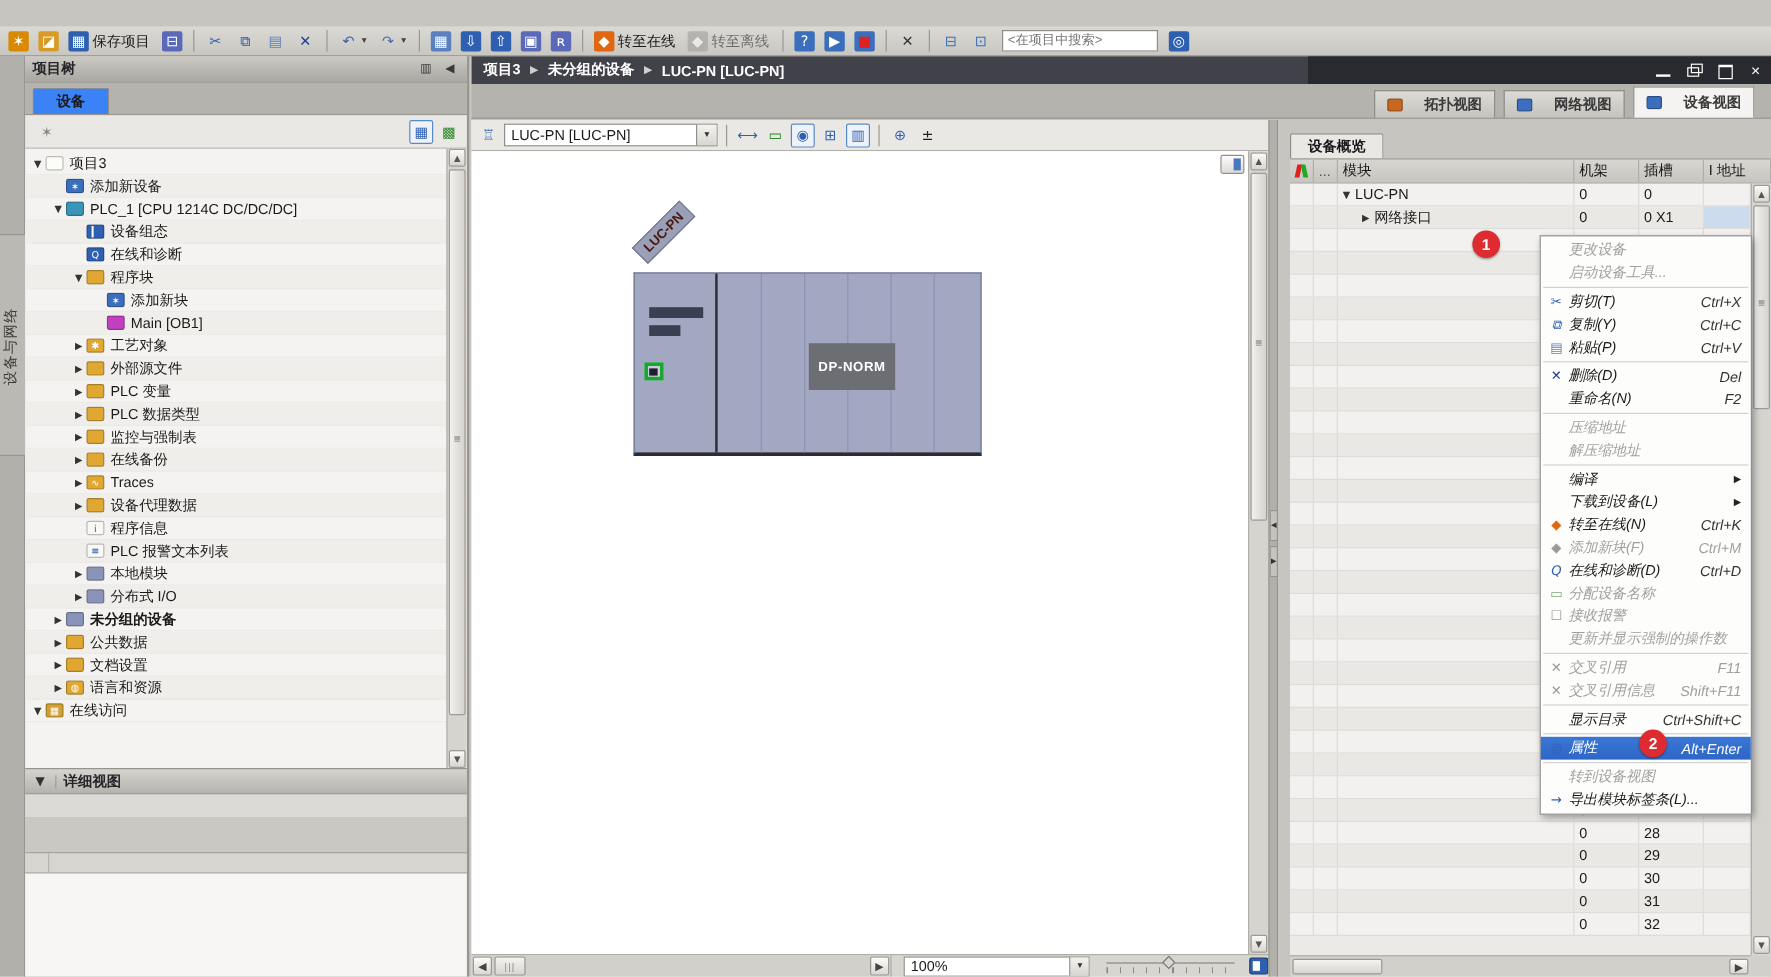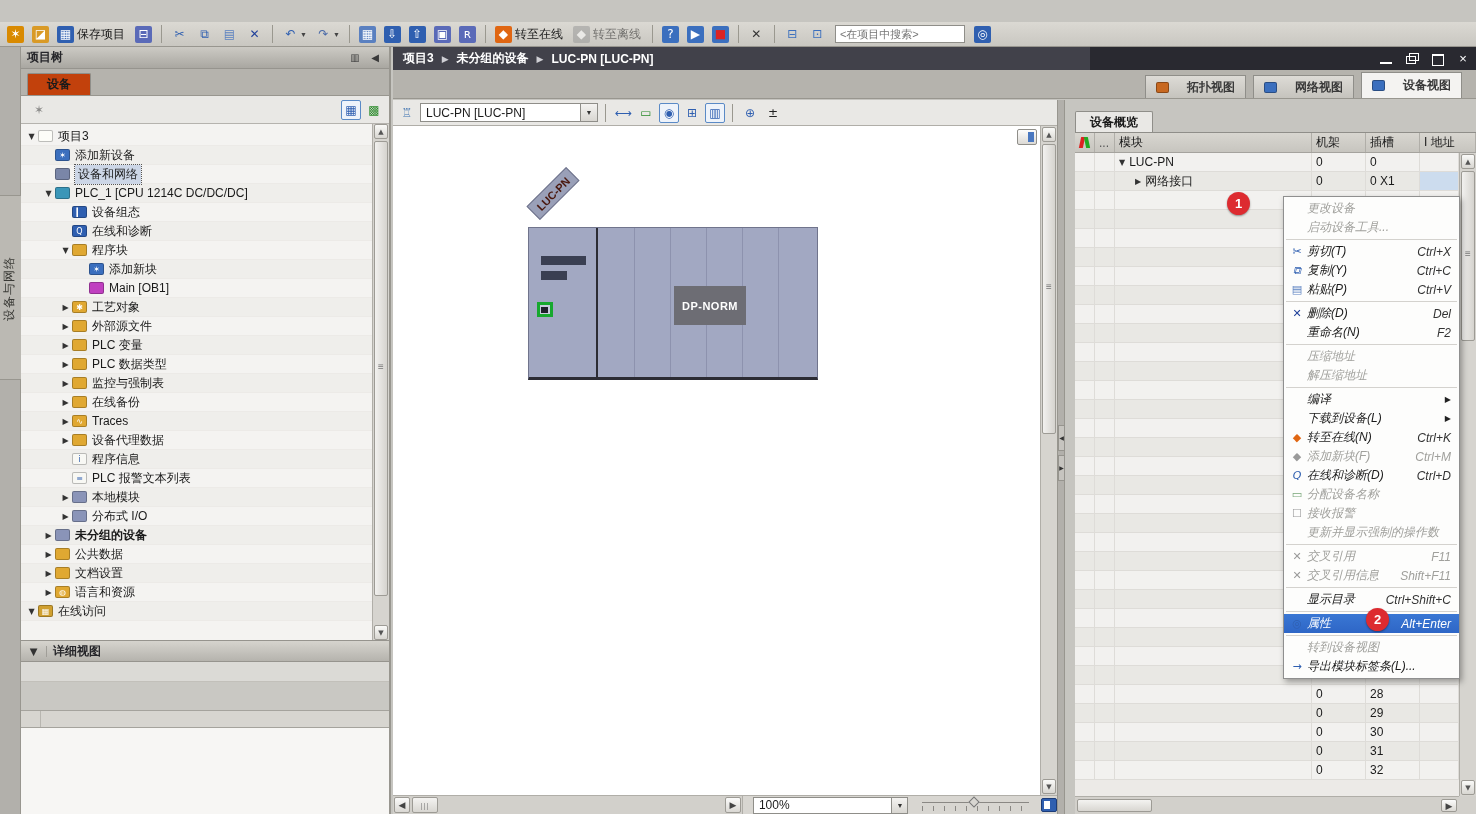--- a/index.html
+++ b/index.html
@@ -37,21 +37,21 @@
 
   
   .left-panel { position:absolute; left:21px; top:47px; width:370px; bottom:0; display:flex; flex-direction:column;
                 background:#c6c5c0; border-right:2px solid #98968f; }
   .pane-header { height:22px; background:linear-gradient(#cccac4,#a9a7a1); border-bottom:1px solid #96948e;
                  display:flex; align-items:center; padding:0 6px; font-weight:bold; color:#26262a; }
   .pane-header .sp { flex:1; }
   .hdr-ic { width:16px; height:14px; display:flex; align-items:center; justify-content:center;
             font-size:10px; color:#3a3a3a; margin-left:4px; font-family:"DejaVu Sans",sans-serif; }
   .tabrow { height:27px; background:#b5b3ad; display:flex; align-items:flex-end; padding-left:6px; border-bottom:1px solid #98968f; }
-  .tab-dev { height:22px; min-width:64px; background:#c2410c; border:1px solid #8f8e89; border-bottom:none;
+  .tab-dev { height:22px; min-width:64px; background:#3b82f6; border:1px solid #8f8e89; border-bottom:none;
              border-radius:2px 2px 0 0; display:flex; align-items:center; justify-content:center;
              font-weight:bold; padding:0 12px;margin-top:16px; }
   .panel-toolbar { height:28px; background:#e9e8e5; border-bottom:1px solid #b5b3ae; display:flex; align-items:center; padding:0 5px; }
   .panel-toolbar .sp { flex:1; }
   .pt-ic { width:20px; height:20px; display:flex; align-items:center; justify-content:center; border-radius:2px;
            font-family:"DejaVu Sans",sans-serif; font-size:12px; margin-left:3px; }
   .pt-ic.boxed { border:1px solid #5a8ac6; background:#eef3fa; }
   .tree { flex:1; background:#f4f3f1; overflow:hidden; padding-top:3px; position:relative; }
   .tree-row { height:19px; display:flex; align-items:center; border-bottom:1px solid #eceae7; padding-right:20px; white-space:nowrap; }
   .tree-row:nth-child(even){ background:#efeeeb; }
@@ -339,25 +339,20 @@
       <div class="tree-row" style="padding-left: 4px;">
           <span class="tree-exp">▼</span>
           <span class="tree-ic" style="background: rgb(253, 253, 248); color: rgb(136, 136, 136);"></span>
           <span class="tree-label">项目3</span>
         </div>
         <div class="tree-row" style="padding-left: 21px;">
           <span class="tree-exp"></span>
           <span class="tree-ic" style="background: rgb(59, 111, 190);">✶</span>
           <span class="tree-label">添加新设备</span>
         </div>
-        <div class="tree-row selected" style="padding-left: 21px;">
-          <span class="tree-exp"></span>
-          <span class="tree-ic" style="background: rgb(122, 134, 168);"></span>
-          <span class="tree-label">设备和网络</span>
-        </div>
         <div class="tree-row" style="padding-left: 21px;">
           <span class="tree-exp">▼</span>
           <span class="tree-ic" style="background: rgb(58, 150, 184);"></span>
           <span class="tree-label">PLC_1 [CPU 1214C DC/DC/DC]</span>
         </div>
         <div class="tree-row" style="padding-left: 38px;">
           <span class="tree-exp"></span>
           <span class="tree-ic" style="background: rgb(47, 95, 176);">▎</span>
           <span class="tree-label">设备组态</span>
         </div>

